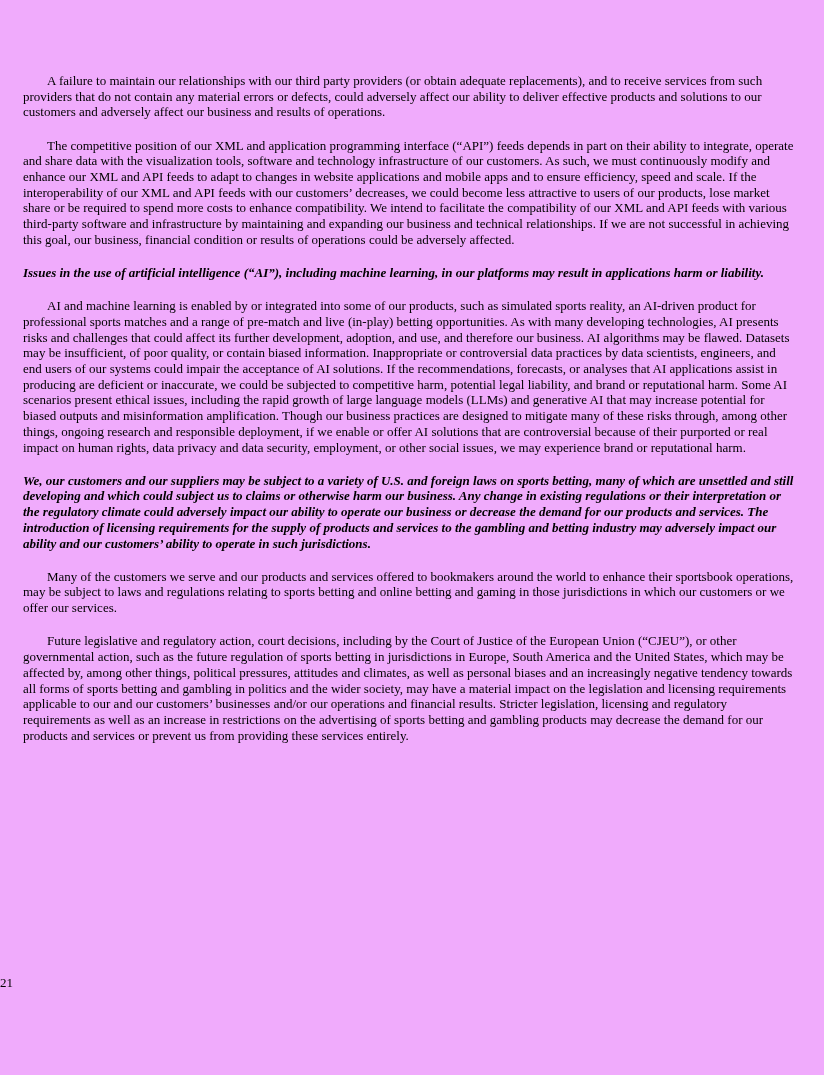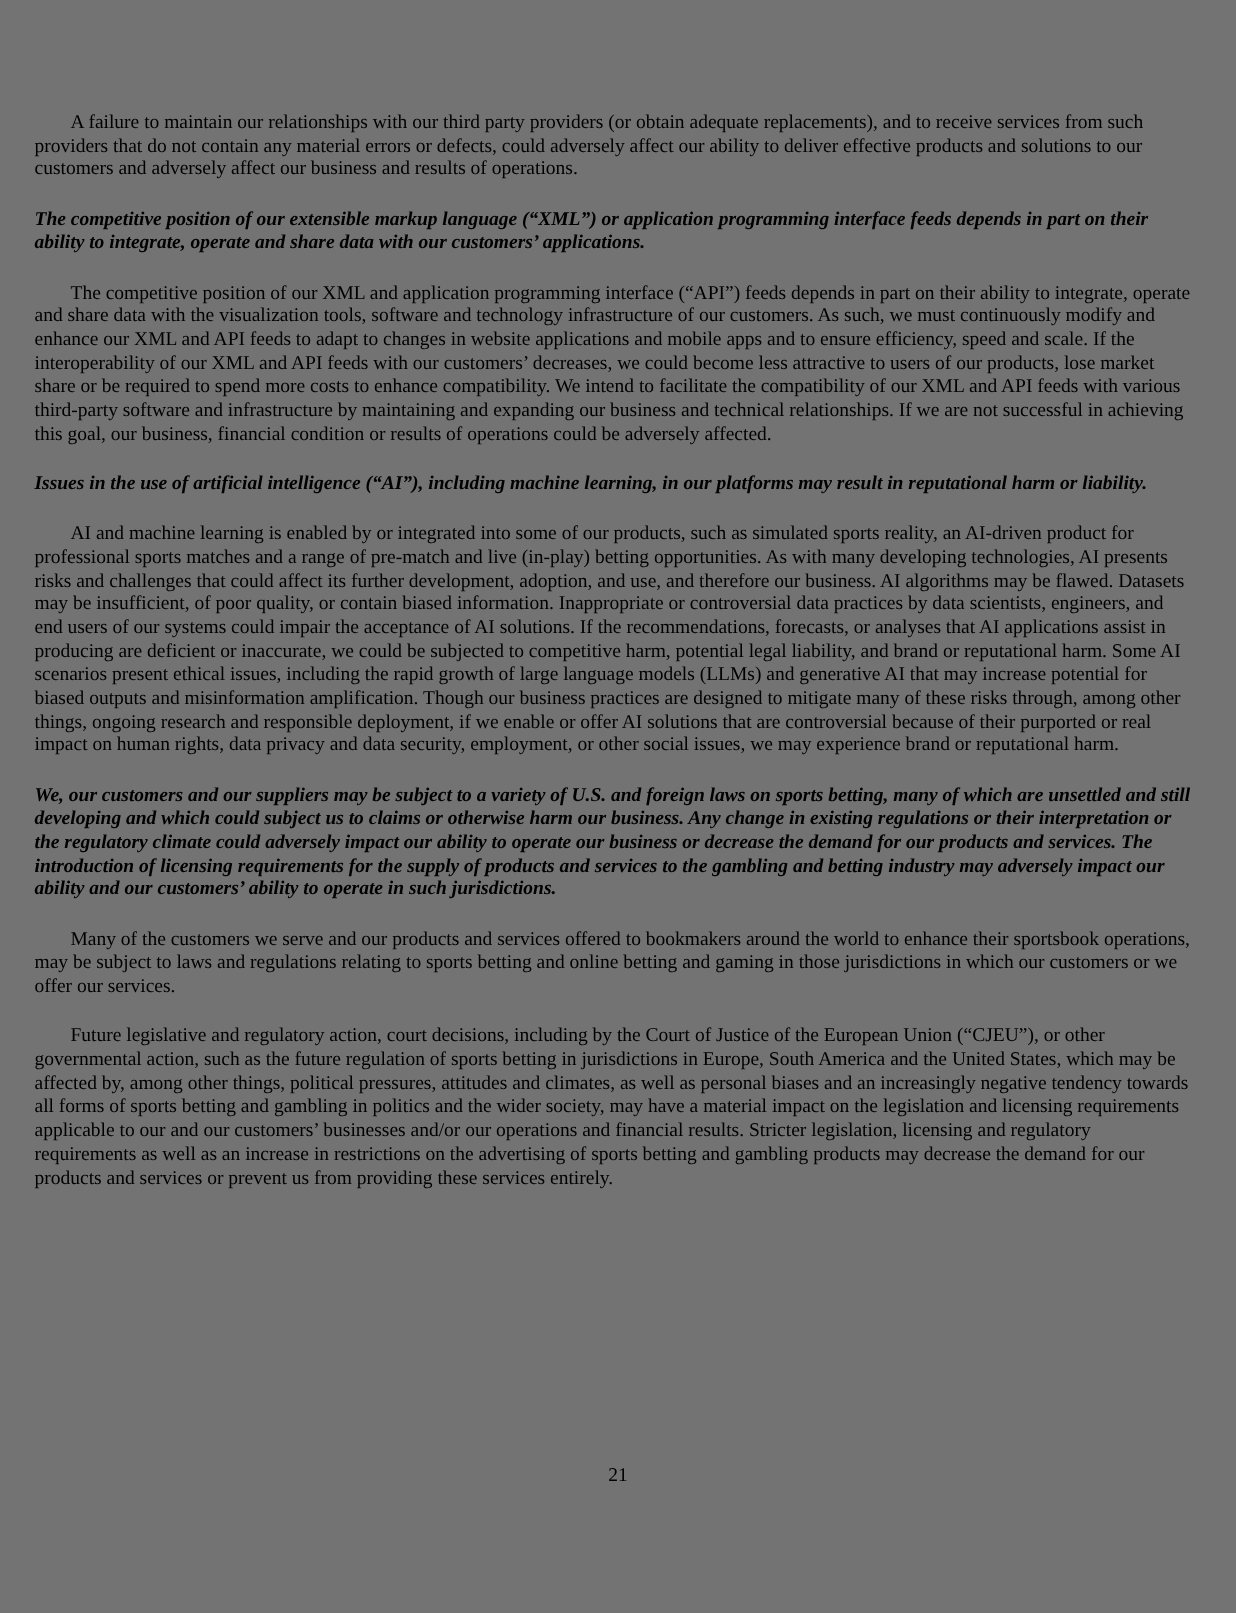--- a/index.html
+++ b/index.html
@@ -4,21 +4,21 @@
 <style>
   html, body {
     margin: 0;
     padding: 0;
     background: #ffffff;
   }
   .document-page {
     position: relative;
     width: 824px;
     height: 1075px;
-    background: #737373;
+    background: #f0abfc;
     color: #000000;
     font-family: "Liberation Serif", "DejaVu Serif", serif;
     font-size: 13px;
     line-height: 15.7px;
     box-sizing: border-box;
     padding: 73px 28px 0 23px;
     overflow: hidden;
   }
   .document-page p {
     margin: 0 0 17.5px 0;
@@ -33,31 +33,29 @@
   }
   .section-heading {
     font-weight: bold;
     margin-top: 3px !important;
   }
   .page-number {
     position: absolute;
     top: 975px;
     left: 0;
     width: 824px;
-    text-align: center;
     font-size: 13px;
     line-height: 15.7px;
   }
 </style>
 </head>
 <body>
 
 <div class="document-page">
   <p class="body-paragraph">A failure to maintain our relationships with our third party providers (or obtain adequate replacements), and to receive services from such providers that do not contain any material errors or defects, could adversely affect our ability to deliver effective products and solutions to our customers and adversely affect our business and results of operations.</p>
-  <p class="risk-heading">The competitive position of our extensible markup language (“XML”) or application programming interface feeds depends in part on their ability to integrate, operate and share data with our customers’ applications.</p>
   <p class="body-paragraph">The competitive position of our XML and application programming interface (“API”) feeds depends in part on their ability to integrate, operate and share data with the visualization tools, software and technology infrastructure of our customers. As such, we must continuously modify and enhance our XML and API feeds to adapt to changes in website applications and mobile apps and to ensure efficiency, speed and scale. If the interoperability of our XML and API feeds with our customers’ decreases, we could become less attractive to users of our products, lose market share or be required to spend more costs to enhance compatibility. We intend to facilitate the compatibility of our XML and API feeds with various third-party software and infrastructure by maintaining and expanding our business and technical relationships. If we are not successful in achieving this goal, our business, financial condition or results of operations could be adversely affected.</p>
-  <p class="risk-heading">Issues in the use of artificial intelligence (“AI”), including machine learning, in our platforms may result in reputational harm or liability.</p>
+  <p class="risk-heading">Issues in the use of artificial intelligence (“AI”), including machine learning, in our platforms may result in applications harm or liability.</p>
   <p class="body-paragraph">AI and machine learning is enabled by or integrated into some of our products, such as simulated sports reality, an AI-driven product for professional sports matches and a range of pre-match and live (in-play) betting opportunities. As with many developing technologies, AI presents risks and challenges that could affect its further development, adoption, and use, and therefore our business. AI algorithms may be flawed. Datasets may be insufficient, of poor quality, or contain biased information. Inappropriate or controversial data practices by data scientists, engineers, and end users of our systems could impair the acceptance of AI solutions. If the recommendations, forecasts, or analyses that AI applications assist in producing are deficient or inaccurate, we could be subjected to competitive harm, potential legal liability, and brand or reputational harm. Some AI scenarios present ethical issues, including the rapid growth of large language models (LLMs) and generative AI that may increase potential for biased outputs and misinformation amplification. Though our business practices are designed to mitigate many of these risks through, among other things, ongoing research and responsible deployment, if we enable or offer AI solutions that are controversial because of their purported or real impact on human rights, data privacy and data security, employment, or other social issues, we may experience brand or reputational harm.</p>
   <p class="risk-heading">We, our customers and our suppliers may be subject to a variety of U.S. and foreign laws on sports betting, many of which are unsettled and still developing and which could subject us to claims or otherwise harm our business. Any change in existing regulations or their interpretation or the regulatory climate could adversely impact our ability to operate our business or decrease the demand for our products and services. The introduction of licensing requirements for the supply of products and services to the gambling and betting industry may adversely impact our ability and our customers’ ability to operate in such jurisdictions.</p>
   <p class="body-paragraph">Many of the customers we serve and our products and services offered to bookmakers around the world to enhance their sportsbook operations, may be subject to laws and regulations relating to sports betting and online betting and gaming in those jurisdictions in which our customers or we offer our services.</p>
   <p class="body-paragraph">Future legislative and regulatory action, court decisions, including by the Court of Justice of the European Union (“CJEU”), or other governmental action, such as the future regulation of sports betting in jurisdictions in Europe, South America and the United States, which may be affected by, among other things, political pressures, attitudes and climates, as well as personal biases and an increasingly negative tendency towards all forms of sports betting and gambling in politics and the wider society, may have a material impact on the legislation and licensing requirements applicable to our and our customers’ businesses and/or our operations and financial results. Stricter legislation, licensing and regulatory requirements as well as an increase in restrictions on the advertising of sports betting and gambling products may decrease the demand for our products and services or prevent us from providing these services entirely.</p>
   <div class="page-number">21</div>
 </div>
 
 </body></html>

